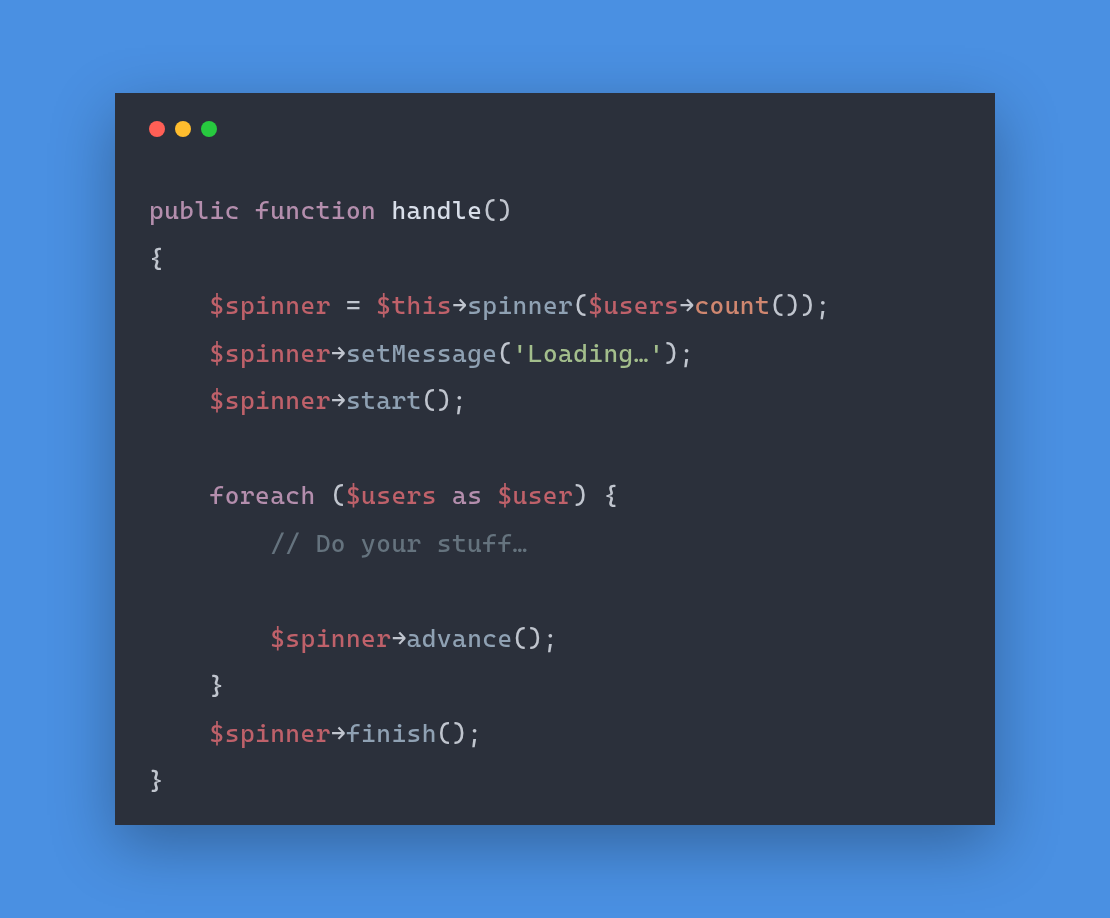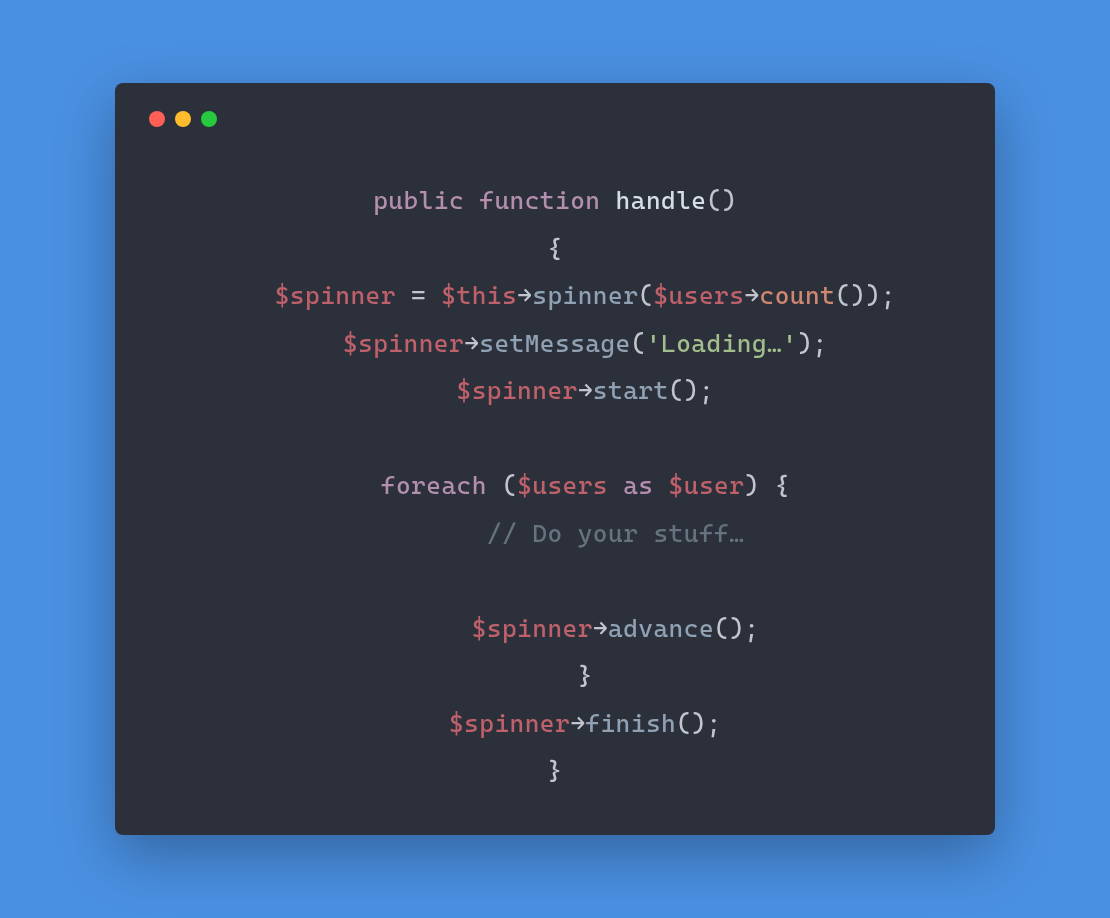--- a/index.html
+++ b/index.html
@@ -8,24 +8,23 @@
     width: 1110px;
     height: 918px;
     display: flex;
     align-items: center;
     justify-content: center;
     font-family: ui-monospace, "SF Mono", "Cascadia Code", Menlo, Consolas, monospace;
   }
   .window {
     background: #2b303b;
     width: 880px;
-    border-radius: 8px;
-    padding: 28px 34px 40px 34px;
+    border-radius: 0;
+    padding: 28px 34px 20px 34px;
     box-shadow: 0 20px 60px rgba(0,0,0,0.3);
-    text-align: center;
   }
   .traffic-lights {
     display: flex;
     gap: 10px;
     margin-bottom: 50px;
   }
   .dot {
     width: 16px;
     height: 16px;
     border-radius: 50%;

